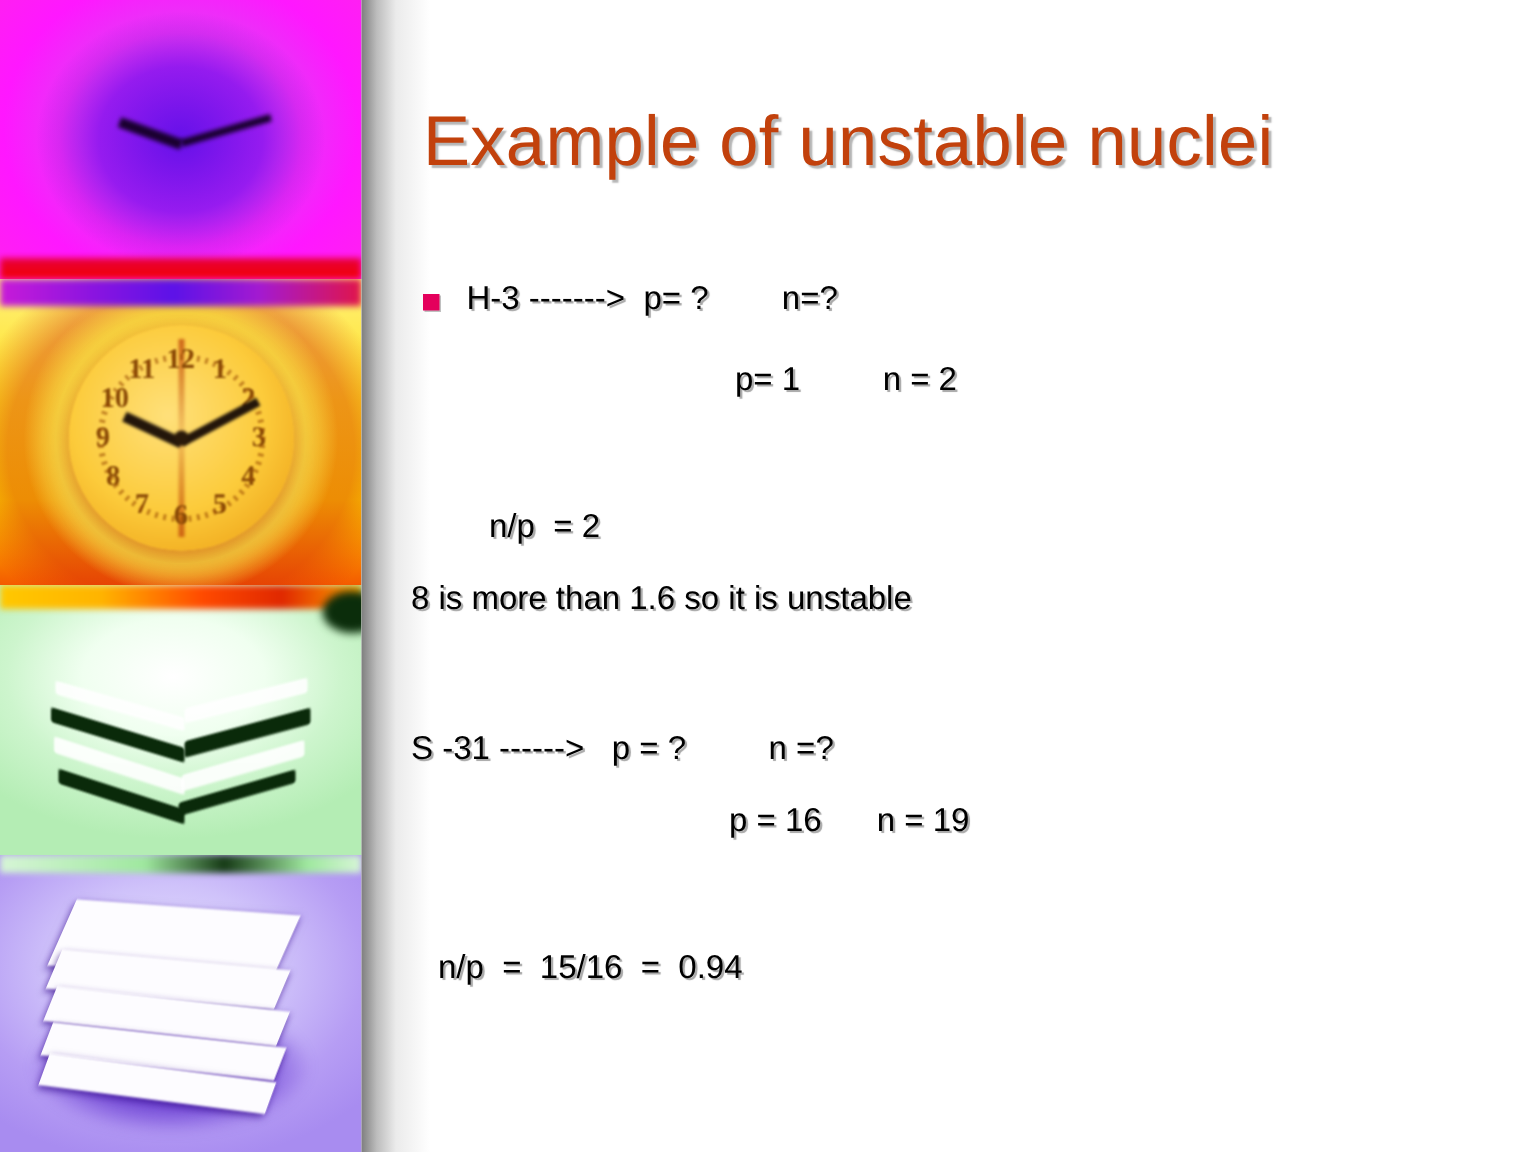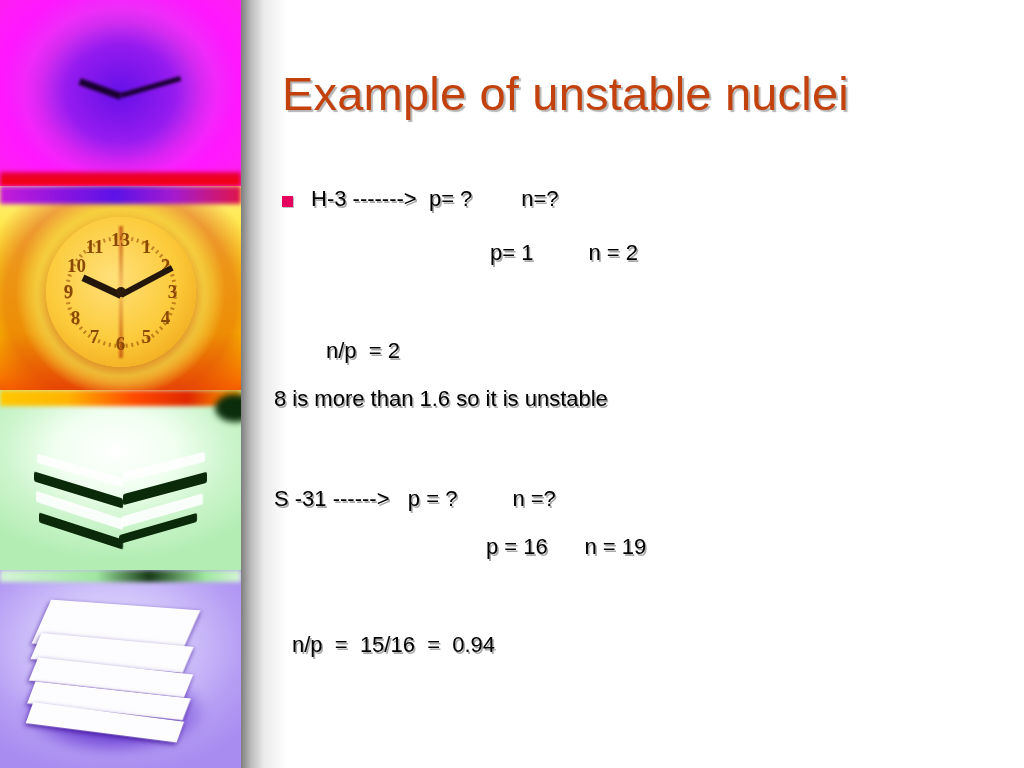--- a/index.html
+++ b/index.html
@@ -339,21 +339,21 @@
       <div class="clock-hands-m">
         <i class="hour"></i>
         <i class="minute"></i>
       </div>
     </div>
 
     <div class="strip-panel panel-clock-yellow">
       <div class="clock-face-y">
         <div class="clock-stem-y"></div>
         <div class="clock-nums">
-            <span class="clock-num-y" style="left: 75px; top: 23px;">13</span>
+            <span class="clock-num-y" style="left: 75px; top: 23px;">12</span>
             <span class="clock-num-y" style="left: 101px; top: 29.9667px;">1</span>
             <span class="clock-num-y" style="left: 120.033px; top: 49px;">2</span>
             <span class="clock-num-y" style="left: 127px; top: 75px;">3</span>
             <span class="clock-num-y" style="left: 120.033px; top: 101px;">4</span>
             <span class="clock-num-y" style="left: 101px; top: 120.033px;">5</span>
             <span class="clock-num-y" style="left: 75px; top: 127px;">6</span>
             <span class="clock-num-y" style="left: 49px; top: 120.033px;">7</span>
             <span class="clock-num-y" style="left: 29.9667px; top: 101px;">8</span>
             <span class="clock-num-y" style="left: 23px; top: 75px;">9</span>
             <span class="clock-num-y" style="left: 31px; top: 49px;">10</span>

